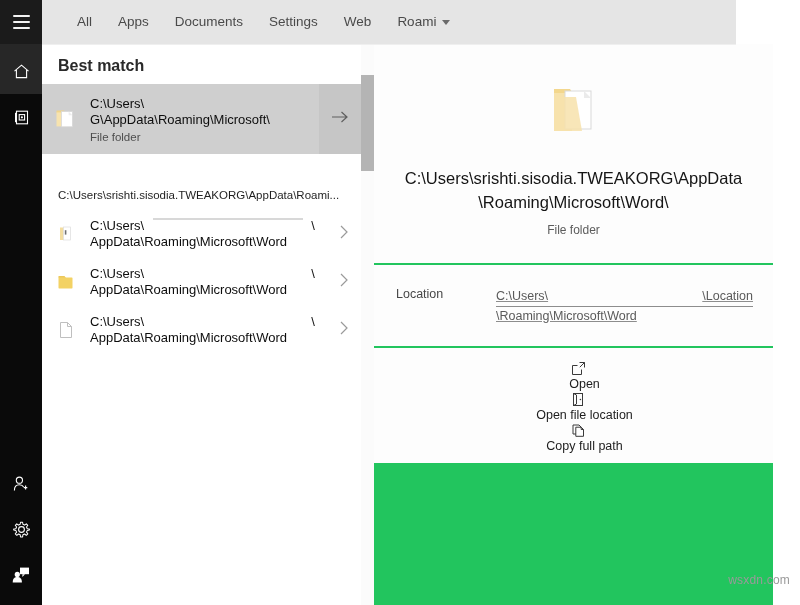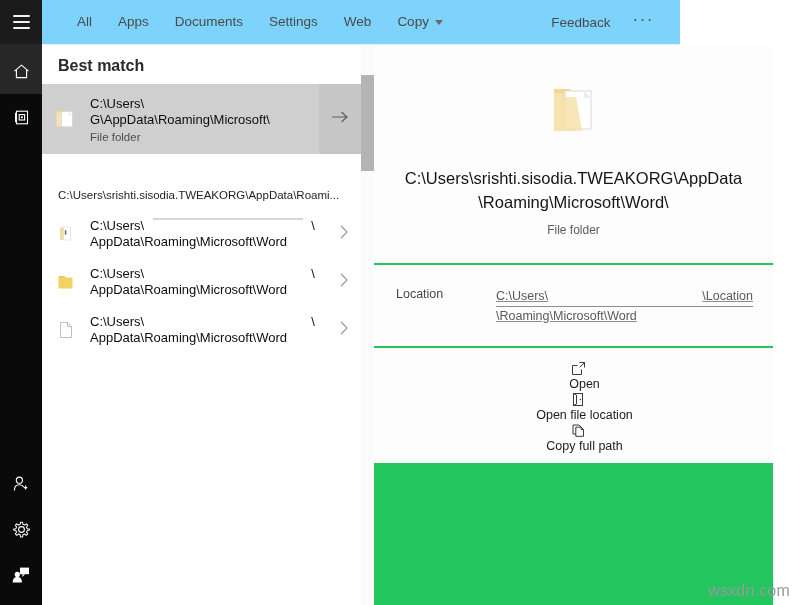--- a/index.html
+++ b/index.html
@@ -76,23 +76,23 @@
     background: #f2f2f2;
     margin: 2.2px 0;
     border-radius: 1px;
   }
 
   
   .topbar {
     position: absolute;
     left: 42px;
     top: 0;
-    width: 638px;
+    width: 694px;
     height: 44px;
-    background: #7dd3fc;
+    background: #e5e5e5;
     border-bottom: 1px solid #efefef;
     display: flex;
     align-items: center;
     z-index: 4;
   }
   .nav-items {
     display: flex;
     align-items: center;
     margin-left: 22px;
   }
@@ -338,22 +338,22 @@
     flex: none;
   }
   .action-label {
     font-size: 12.5px;
     color: #1d1d1d;
   }
 
   .watermark {
     position: absolute;
     right: 10px;
-    bottom: 5px;
-    font-size: 16px;
+    bottom: 18px;
+    font-size: 12px;
     color: #9a9a9a;
     letter-spacing: .2px;
   }
 </style>
 </head>
 <body>
 
 <div id="app">
 
   <div class="rail">
@@ -417,27 +417,23 @@
   </div>
 
   <div class="topbar">
     <div class="nav-items">
       <div class="nav-item">All</div>
       <div class="nav-item">Apps</div>
       <div class="nav-item">Documents</div>
       <div class="nav-item">Settings</div>
       <div class="nav-item">Web</div>
       <div class="nav-item more">
-        <span>Copy</span>
+        <span>Roami</span>
         <span class="caret"></span>
       </div>
-    </div>
-    <div class="topbar-right">
-      <div class="feedback">Feedback</div>
-      <div class="ellipsis">···</div>
     </div>
   </div>
 
   <div class="results">
 
     <div class="section-label">Best match</div>
 
     <div class="best-match">
       <div class="bm-icon">
         <svg width="27" height="27" viewBox="0 0 27 27">

